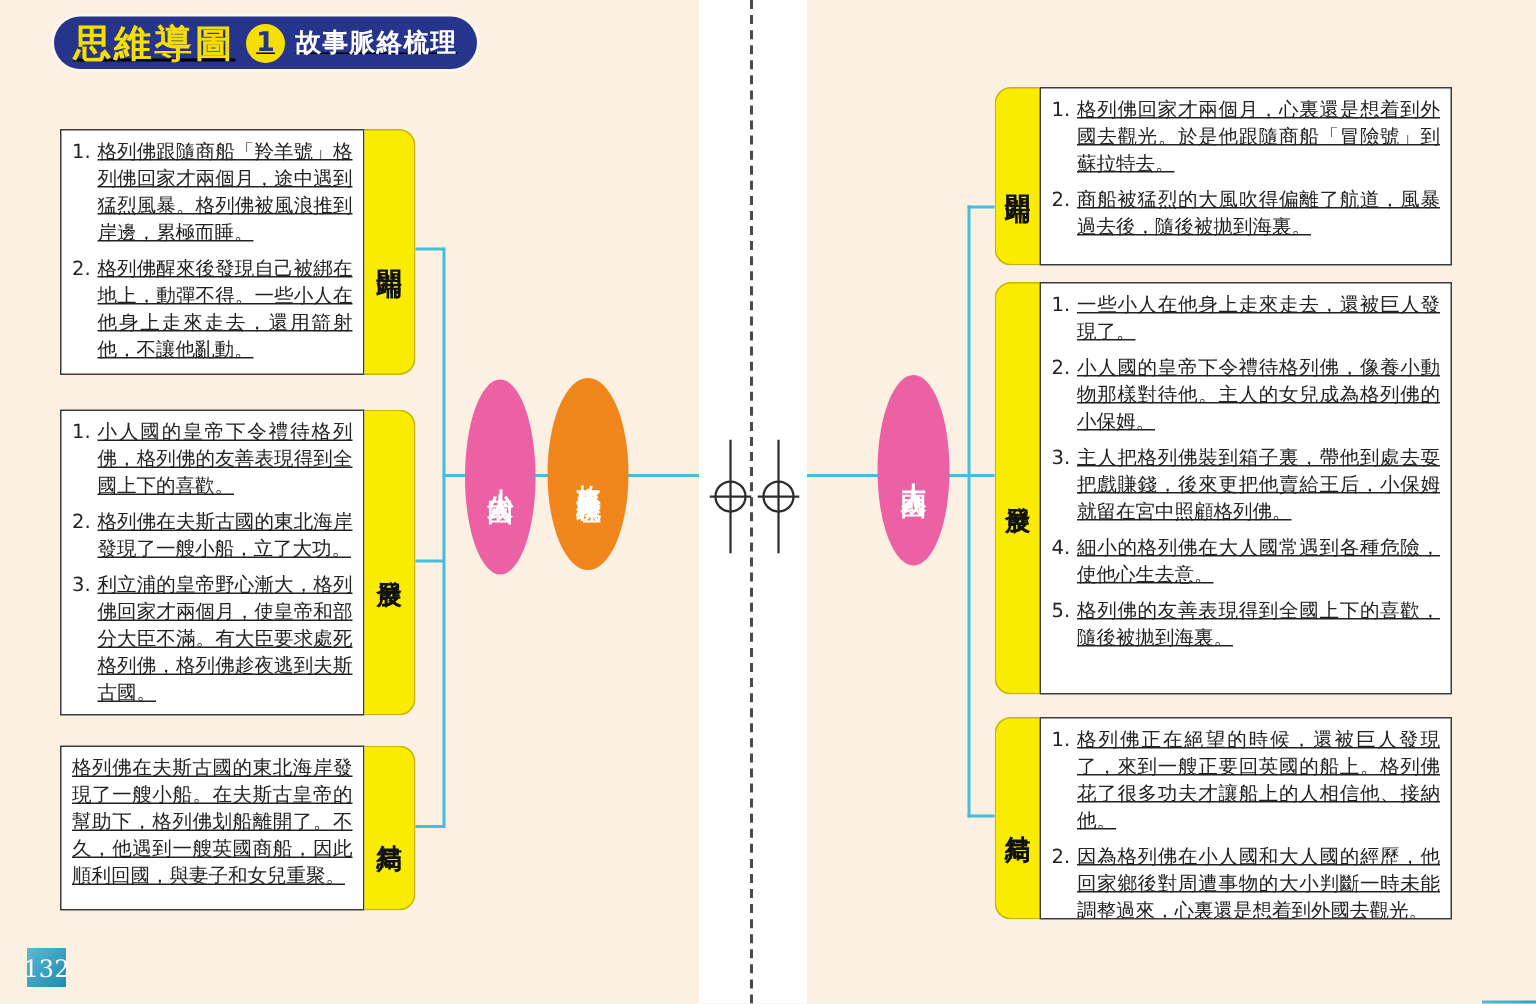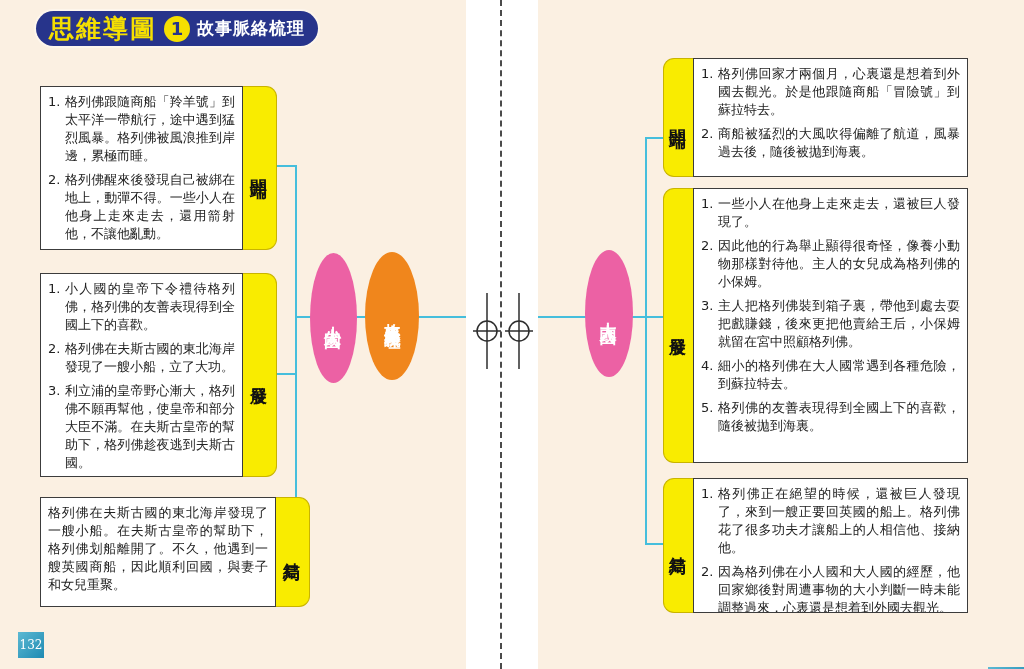--- a/index.html
+++ b/index.html
@@ -13,21 +13,21 @@
   .regmark.m1{left:7px;}
   .regmark.m2{left:39px;}
   .regmark line,.regmark circle{stroke:#2d2d2d;stroke-width:1.5;fill:none;}
 
   
   .hl{position:absolute;height:2px;background:#45bedc;z-index:2;}
   .vl{position:absolute;width:2px;background:#45bedc;z-index:2;}
 
   
   .badge{position:absolute;left:36px;top:11px;height:35px;background:#27348b;border-radius:18px;
-         display:flex;align-items:center;gap:7px;padding:0 13px;z-index:6;box-shadow:0 0 0 2px #fdf6ec;}
+         display:flex;align-items:center;gap:7px;padding:0 13px;z-index:6;box-shadow:0 0 0 2px #fdf6ec;text-decoration:underline;}
   .badge-main{color:#f5df00;font-size:25px;font-weight:bold;letter-spacing:2px;}
   .badge-num{width:26px;height:26px;border-radius:50%;background:#f5df00;color:#27348b;
              font-weight:bold;font-size:18px;display:flex;align-items:center;justify-content:center;flex:none;}
   .badge-sub{color:#ffffff;font-size:17px;font-weight:bold;letter-spacing:1px;}
 
   
   .node{position:absolute;border-radius:50%;display:flex;align-items:center;justify-content:center;z-index:5;}
   .node.pink{background:#ec61a4;}
   .node.orange{background:#f0861c;}
   .node-label{writing-mode:vertical-rl;text-orientation:upright;color:#fff;font-weight:bold;}
@@ -38,25 +38,25 @@
   .mbox{position:absolute;display:flex;z-index:4;}
   .mbox-content{flex:1;background:#ffffff;border:1.5px solid #3c3c3c;padding:6px 7px;
                 display:flex;flex-direction:column;gap:6px;overflow:hidden;}
   .mbox-tab{background:#f9ec00;display:flex;align-items:center;justify-content:center;flex:none;}
   .tab-right{width:33px;border:1px solid #c9b400;border-left:none;border-radius:0 11px 11px 0;}
   .tab-left{width:29px;border:1px solid #c9b400;border-right:none;border-radius:11px 0 0 11px;}
   .tab-label{writing-mode:vertical-rl;text-orientation:upright;font-weight:bold;font-size:17px;
              letter-spacing:2px;color:#111;}
   .item{display:flex;font-size:13px;line-height:18px;color:#222;text-align:justify;}
   .num{width:17px;flex:none;}
-  .txt{flex:1;}
+  .txt{flex:1;text-decoration:underline;}
 
   
   .pagetab{position:absolute;width:26px;height:26px;display:flex;align-items:center;justify-content:center;
-           color:#fff;font-family:"DejaVu Serif",serif;font-size:12px;z-index:6;
+           color:#fff;font-family:"DejaVu Serif",serif;font-size:16px;z-index:6;
            background:linear-gradient(135deg,#5cb9d3 0%,#1e8ab2 100%);}
 </style>
 </head>
 <body>
 
 <div class="canvas">
 
   <div class="spine">
     <div class="spine-dash"></div>
     <svg class="regmark m1" viewBox="0 0 28 76">
@@ -98,21 +98,21 @@
     <span class="node-label">故事脈絡梳理</span>
   </div>
   <div class="node pink branch" style="left:585px;top:250px;width:48px;height:127px;">
     <span class="node-label">大人國</span>
   </div>
 
   <div class="mbox" style="left:40px;top:86px;width:237px;height:164px;">
     <div class="mbox-content">
       <div class="item">
         <span class="num">1.</span>
-        <span class="txt">格列佛跟隨商船「羚羊號」到太平洋一帶航行，途中遇到猛烈風暴。格列佛被風浪推到岸邊，累極而睡。</span>
+        <span class="txt">格列佛跟隨商船「羚羊號」格列佛回家才兩個月，途中遇到猛烈風暴。格列佛被風浪推到岸邊，累極而睡。</span>
       </div>
       <div class="item">
         <span class="num">2.</span>
         <span class="txt">格列佛醒來後發現自己被綁在地上，動彈不得。一些小人在他身上走來走去，還用箭射他，不讓他亂動。</span>
       </div>
     </div>
     <div class="mbox-tab tab-right">
       <span class="tab-label">開端</span>
     </div>
   </div>
@@ -122,29 +122,29 @@
       <div class="item">
         <span class="num">1.</span>
         <span class="txt">小人國的皇帝下令禮待格列佛，格列佛的友善表現得到全國上下的喜歡。</span>
       </div>
       <div class="item">
         <span class="num">2.</span>
         <span class="txt">格列佛在夫斯古國的東北海岸發現了一艘小船，立了大功。</span>
       </div>
       <div class="item">
         <span class="num">3.</span>
-        <span class="txt">利立浦的皇帝野心漸大，格列佛不願再幫他，使皇帝和部分大臣不滿。在夫斯古皇帝的幫助下，格列佛趁夜逃到夫斯古國。</span>
+        <span class="txt">利立浦的皇帝野心漸大，格列佛回家才兩個月，使皇帝和部分大臣不滿。有大臣要求處死格列佛，格列佛趁夜逃到夫斯古國。</span>
       </div>
     </div>
     <div class="mbox-tab tab-right">
       <span class="tab-label">發展</span>
     </div>
   </div>
 
-  <div class="mbox" style="left:40px;top:497px;width:270px;height:110px;">
+  <div class="mbox" style="left:40px;top:497px;width:237px;height:110px;">
     <div class="mbox-content">
       <div class="item">
         <span class="txt">格列佛在夫斯古國的東北海岸發現了一艘小船。在夫斯古皇帝的幫助下，格列佛划船離開了。不久，他遇到一艘英國商船，因此順利回國，與妻子和女兒重聚。</span>
       </div>
     </div>
     <div class="mbox-tab tab-right">
       <span class="tab-label">結局</span>
     </div>
   </div>
 
@@ -168,29 +168,29 @@
     <div class="mbox-tab tab-left">
       <span class="tab-label">發展</span>
     </div>
     <div class="mbox-content">
       <div class="item">
         <span class="num">1.</span>
         <span class="txt">一些小人在他身上走來走去，還被巨人發現了。</span>
       </div>
       <div class="item">
         <span class="num">2.</span>
-        <span class="txt">因此他的行為舉止顯得很奇怪，像養小動物那樣對待他。主人的女兒成為格列佛的小保姆。</span>
+        <span class="txt">小人國的皇帝下令禮待格列佛，像養小動物那樣對待他。主人的女兒成為格列佛的小保姆。</span>
       </div>
       <div class="item">
         <span class="num">3.</span>
         <span class="txt">主人把格列佛裝到箱子裏，帶他到處去耍把戲賺錢，後來更把他賣給王后，小保姆就留在宮中照顧格列佛。</span>
       </div>
       <div class="item">
         <span class="num">4.</span>
-        <span class="txt">細小的格列佛在大人國常遇到各種危險，到蘇拉特去。</span>
+        <span class="txt">細小的格列佛在大人國常遇到各種危險，使他心生去意。</span>
       </div>
       <div class="item">
         <span class="num">5.</span>
         <span class="txt">格列佛的友善表現得到全國上下的喜歡，隨後被拋到海裏。</span>
       </div>
     </div>
   </div>
 
   <div class="mbox" style="left:663px;top:478px;width:305px;height:135px;">
     <div class="mbox-tab tab-left">

